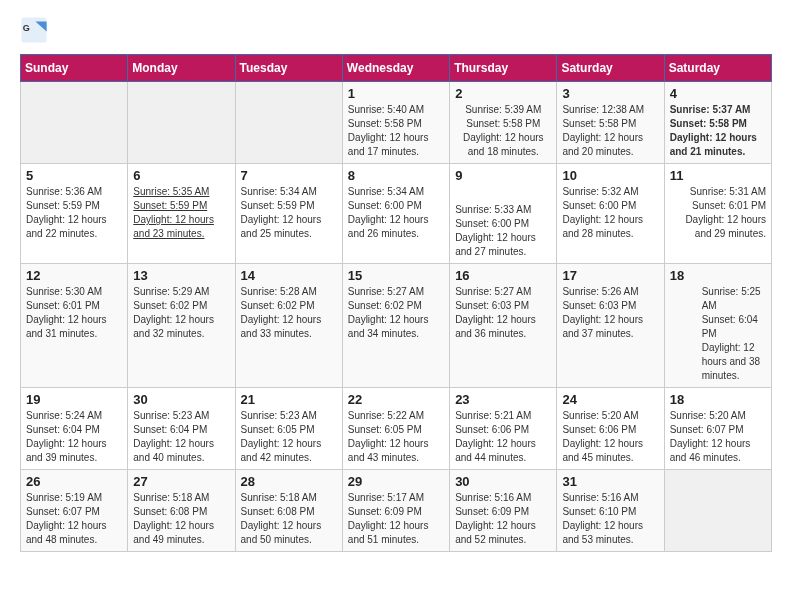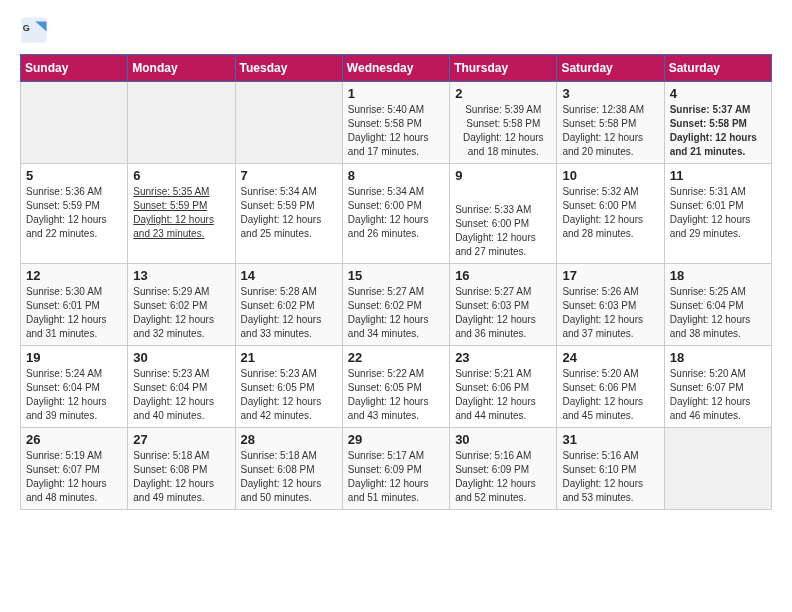--- a/index.html
+++ b/index.html
@@ -195,21 +195,21 @@
 Daylight: 12 hours and 27 minutes.</div>
           </td>
           <td>
             <span class="day-number">10</span>
             <div class="day-info" style="white-space: pre-line;">Sunrise: 5:32 AM
 Sunset: 6:00 PM
 Daylight: 12 hours and 28 minutes.</div>
           </td>
           <td>
             <span class="day-number">11</span>
-            <div class="day-info" style="white-space: pre-line;">Sunrise: 5:31 AM
+            <div class="day-info" style="white-space: pre-line; text-align: right;">Sunrise: 5:31 AM
 Sunset: 6:01 PM
 Daylight: 12 hours and 29 minutes.</div>
           </td>
         </tr>
         <tr>
           <td>
             <span class="day-number">12</span>
             <div class="day-info" style="white-space: pre-line;">Sunrise: 5:30 AM
 Sunset: 6:01 PM
 Daylight: 12 hours and 31 minutes.</div>
@@ -239,21 +239,21 @@
 Daylight: 12 hours and 36 minutes.</div>
           </td>
           <td>
             <span class="day-number">17</span>
             <div class="day-info" style="white-space: pre-line;">Sunrise: 5:26 AM
 Sunset: 6:03 PM
 Daylight: 12 hours and 37 minutes.</div>
           </td>
           <td>
             <span class="day-number">18</span>
-            <div class="day-info" style="white-space: pre-line;">Sunrise: 5:25 AM
+            <div class="day-info" style="white-space: pre-line; margin-left: 32px;">Sunrise: 5:25 AM
 Sunset: 6:04 PM
 Daylight: 12 hours and 38 minutes.</div>
           </td>
         </tr>
         <tr>
           <td>
             <span class="day-number">19</span>
             <div class="day-info" style="white-space: pre-line;">Sunrise: 5:24 AM
 Sunset: 6:04 PM
 Daylight: 12 hours and 39 minutes.</div>

